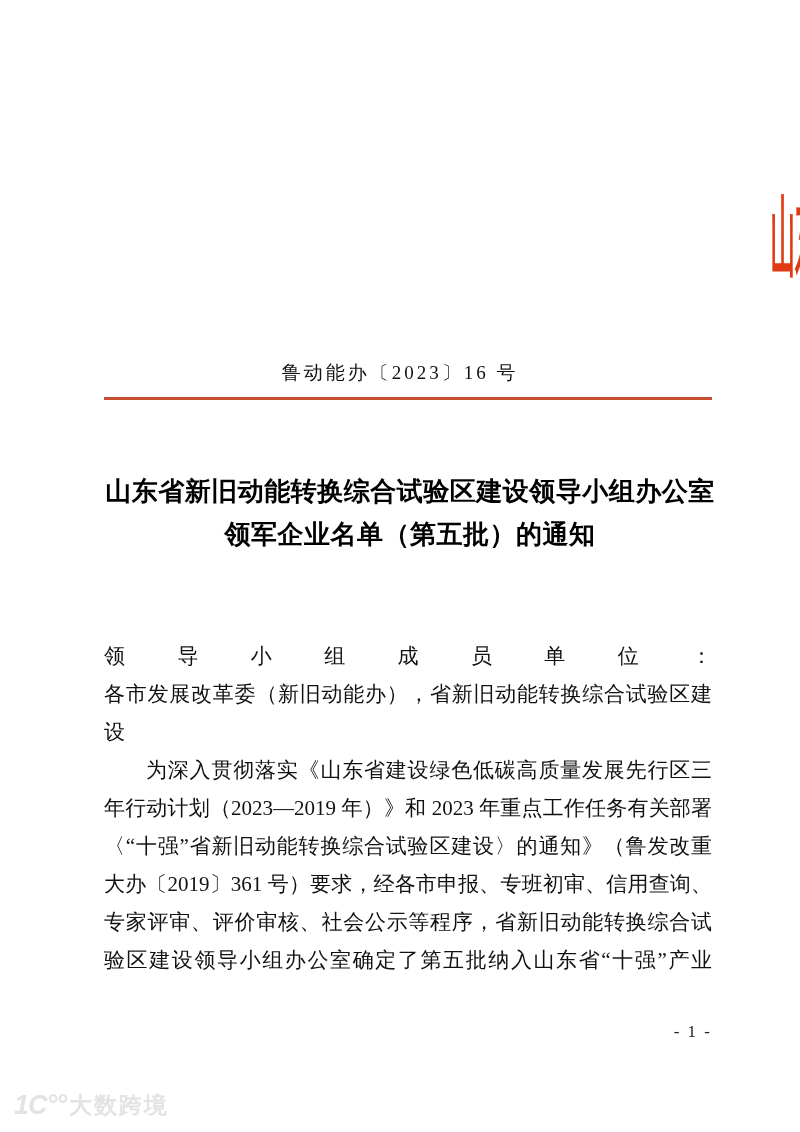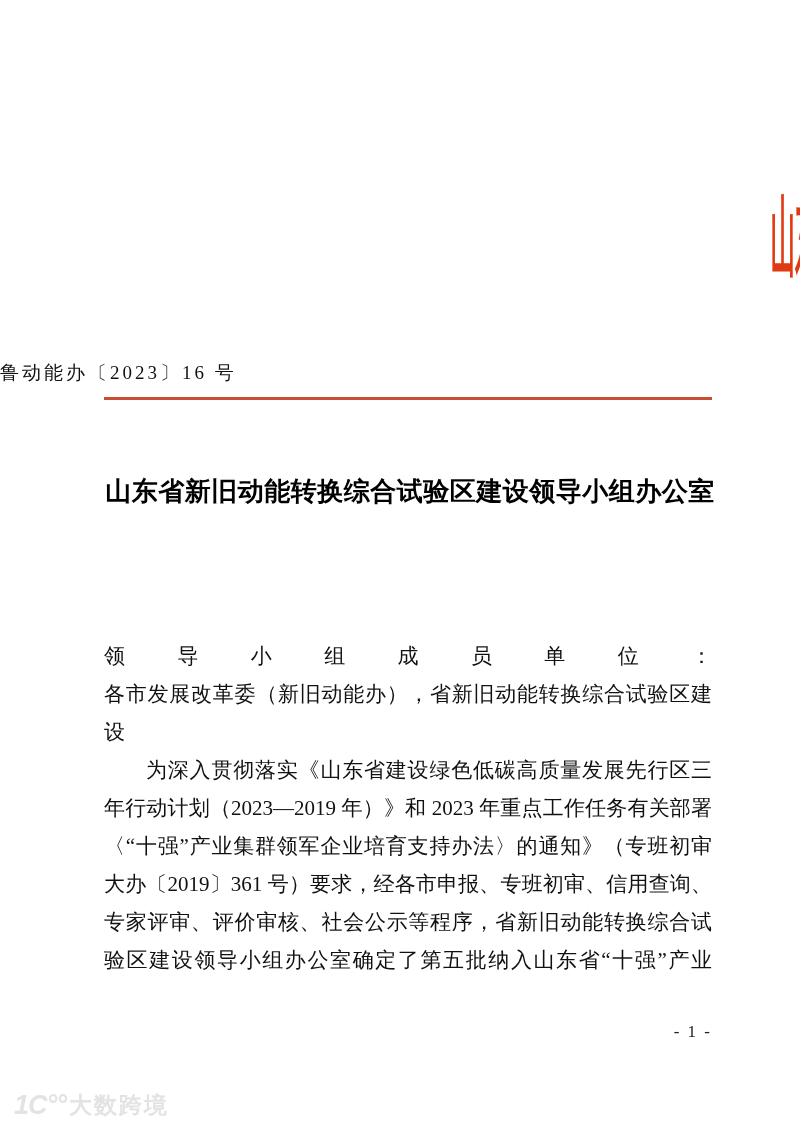--- a/index.html
+++ b/index.html
@@ -25,20 +25,21 @@
     line-height: 90px;
     font-weight: bold;
     color: #e03a12;
     white-space: nowrap;
     transform: scaleX(0.283);
     transform-origin: 50% 50%;
     letter-spacing: 0;
   }
   .doc-number {
     position: absolute; top: 360px; left: 0; width: 800px;
+    text-align: center;
     font-size: 19px;
     letter-spacing: 3px;
     color: #111;
   }
   .red-rule {
     position: absolute; top: 397px; left: 104px;
     width: 608px; height: 3px;
     background: #c94e33;
   }
   .title {
@@ -102,31 +103,32 @@
   <div class="banner">
     <span class="banner-text">山东省新旧动能转换综合试验区建设领导小组办公室文件</span>
   </div>
 
   <div class="doc-number">鲁动能办〔2023〕16 号</div>
 
   <div class="red-rule"></div>
 
   <div class="title">
       <div class="line">山东省新旧动能转换综合试验区建设领导小组办公室</div>
+      <div class="line">领军企业名单（第五批）的通知</div>
     </div>
 
   <div class="doc-body">
     <div class="salutation">
         <div class="line">领导小组成员单位：</div>
         <div class="line">各市发展改革委（新旧动能办），省新旧动能转换综合试验区建设</div>
       </div>
     <div class="para">
         <div class="line">为深入贯彻落实《山东省建设绿色低碳高质量发展先行区三</div>
         <div class="line">年行动计划（2023—2019 年）》和 2023 年重点工作任务有关部署</div>
-        <div class="line">〈“十强”产业集群领军企业培育支持办法〉的通知》（专班初审</div>
+        <div class="line">〈“十强”省新旧动能转换综合试验区建设〉的通知》（鲁发改重</div>
         <div class="line">大办〔2019〕361 号）要求，经各市申报、专班初审、信用查询、</div>
         <div class="line">专家评审、评价审核、社会公示等程序，省新旧动能转换综合试</div>
         <div class="line">验区建设领导小组办公室确定了第五批纳入山东省“十强”产业</div>
       </div>
   </div>
 
   <div class="page-number">- 1 -</div>
 
   <div class="watermark">
     <span class="wm-logo">1C°°</span>

